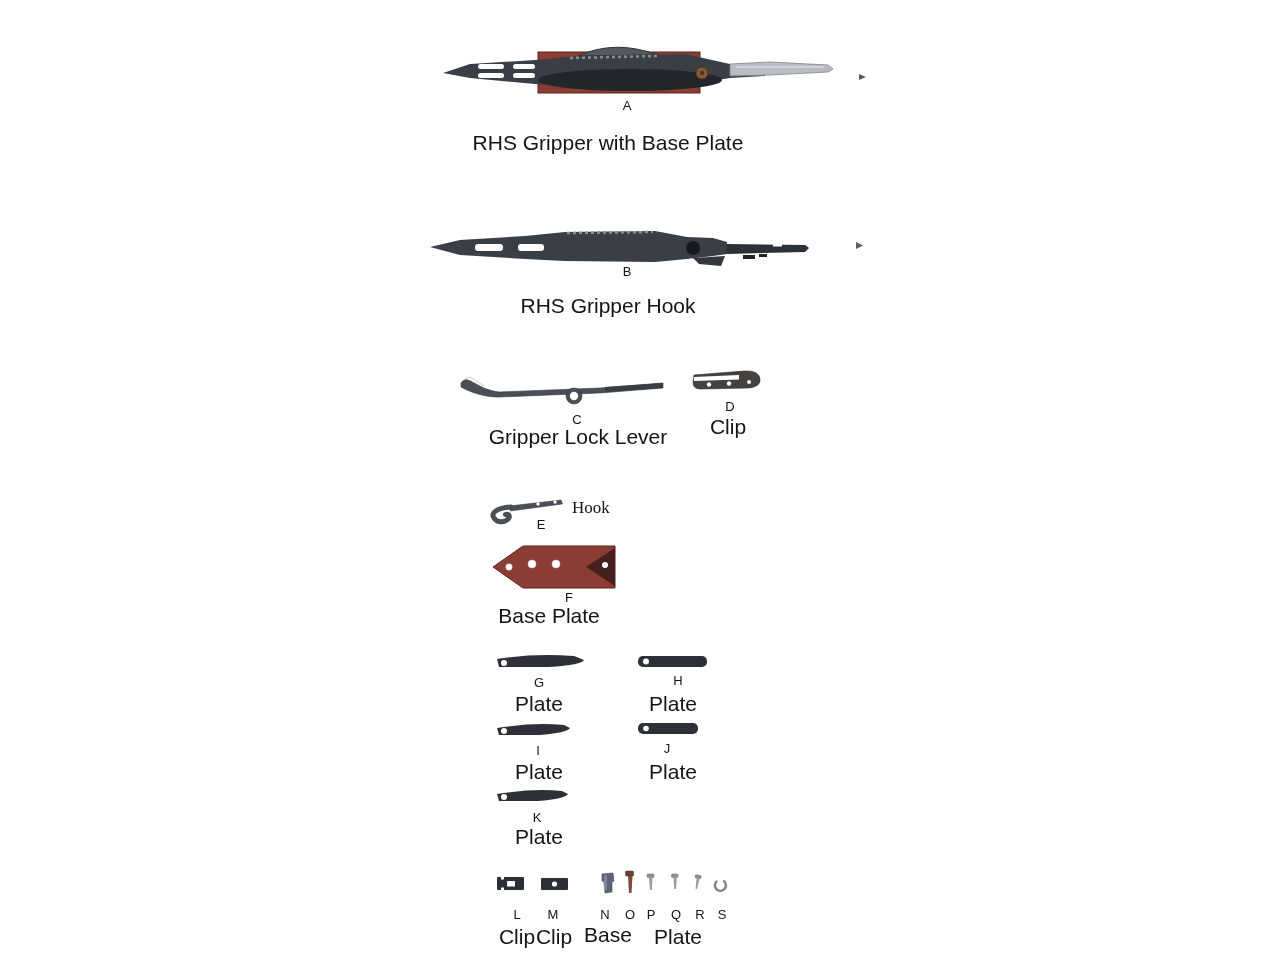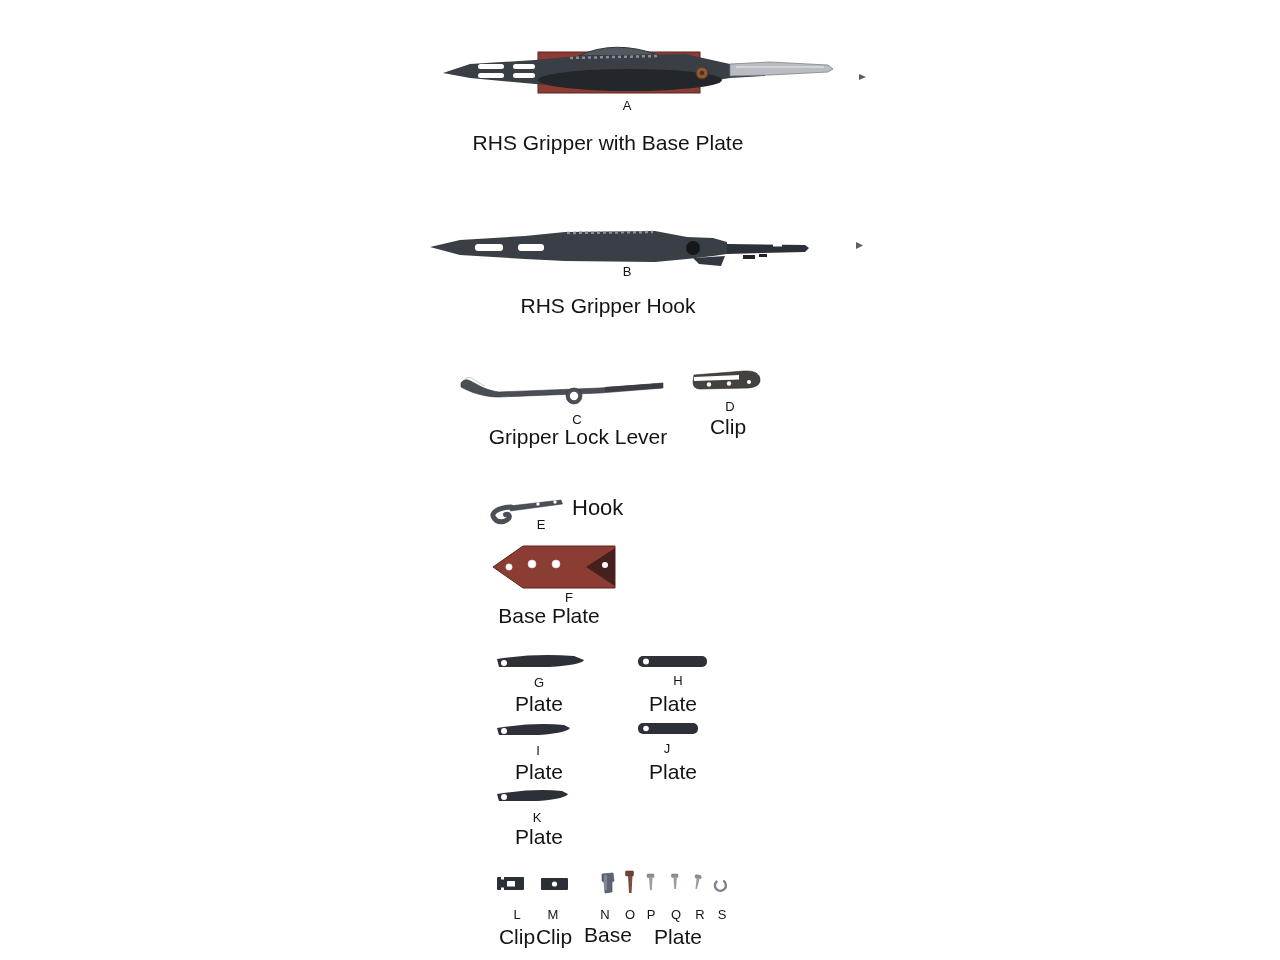--- a/index.html
+++ b/index.html
@@ -26,24 +26,25 @@
   .caption{
     position:absolute;
     transform:translateX(-50%);
     font-size:21px;
     color:var(--text,#111);
     white-space:nowrap;
     line-height:19px;
   }
   .caption-left{
     position:absolute;
-    font-size:22px;
+    font-size:17px;
     color:var(--text,#111);
     white-space:nowrap;
     line-height:19px;
+    font-family:Liberation Serif, serif;
   }
 </style>
 </head>
 <body>
 
 <div id="figure">
 
   <svg class="abs" style="left:430px;top:38px" width="445" height="70" viewBox="0 0 445 70">
     <rect x="108" y="14" width="162" height="41" fill="var(--maroon)" stroke="var(--maroon-dark)" stroke-width="1"></rect>
     <path d="M148 18 Q185 1 228 17 Z" fill="#54585f" stroke="#303439" stroke-width="1"></path>

